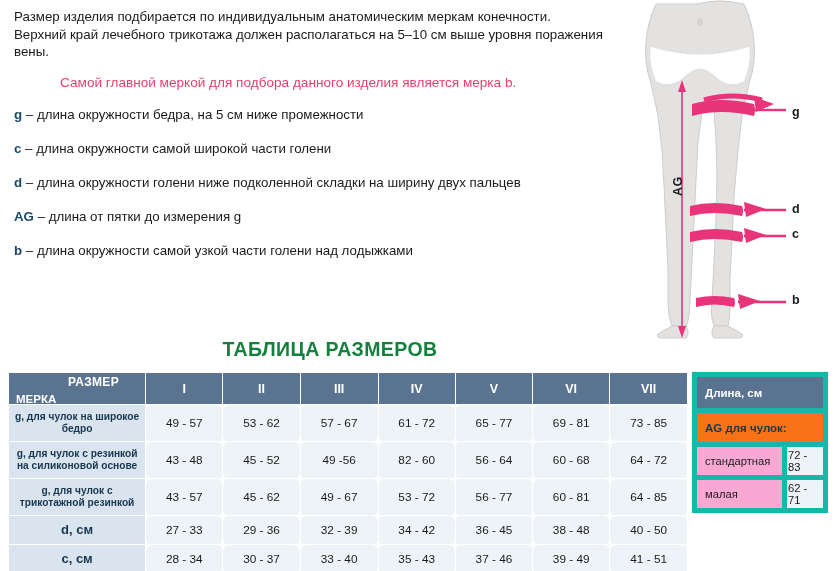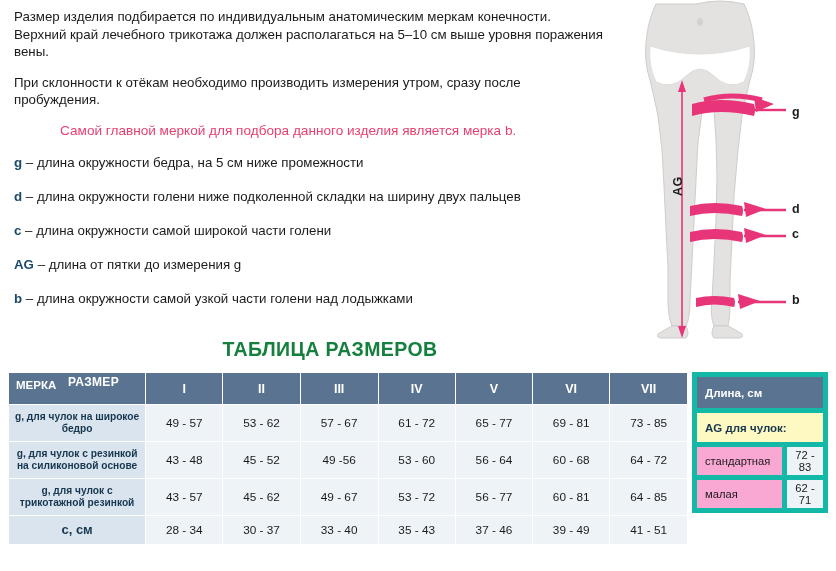--- a/index.html
+++ b/index.html
@@ -116,21 +116,21 @@
     padding-left: 7px;
     position: relative;
   }
   .corner-inner {
     position: relative;
     height: 27px;
   }
   .corner-inner .m {
     position: absolute;
     left: 0;
-    top: 4px;
+    top: 18px;
     font-size: 11.5px;
     font-weight: bold;
   }
   .corner-inner .r {
     position: absolute;
     left: 52px;
     top: 0px;
     font-size: 12px;
     font-weight: bold;
     letter-spacing: 0.3px;
@@ -146,20 +146,21 @@
   }
   .main-table td.rowhead.big {
     font-size: 13px;
   }
   .main-table td.val {
     background: #eef3f8;
     color: #1b1b1b;
     font-size: 11.8px;
     height: 26px;
     width: 88px;
+    border-radius: 6px;
   }
   .main-table tr.tall td.rowhead,
   .main-table tr.tall td.val {
     height: 30px;
   }
   
   .side-table {
     position: absolute;
     left: 692px;
     top: 372px;
@@ -174,61 +175,59 @@
   .side-table thead th {
     background: #5a7391;
     color: #ffffff;
     font-size: 11.5px;
     font-weight: bold;
     height: 29px;
     text-align: left;
     padding-left: 8px;
   }
   .side-table td.sec {
-    background: #fef9c3;
+    background: #f97316;
     color: #17374f;
     font-weight: bold;
     font-size: 11.5px;
     height: 27px;
     text-align: left;
     padding-left: 8px;
   }
   .side-table td.lbl {
     background: #f9a8d4;
     font-size: 11.2px;
     text-align: left;
     padding-left: 8px;
     height: 26px;
     width: 76px;
   }
   .side-table td.num {
     background: #eef3f8;
     font-size: 11.2px;
-    text-align: center;
     height: 26px;
   }
 </style>
 </head>
 <body>
 
 <div class="page">
 
   <div class="text-col">
     <div class="para">Размер изделия подбирается по индивидуальным анатомическим меркам конечности. Верхний край лечебного трикотажа должен располагаться на 5–10 см выше уровня поражения вены.</div>
-    <div class="para">При склонности к отёкам необходимо производить измерения утром, сразу после пробуждения.</div>
     <div class="para accent">Самой главной меркой для подбора данного изделия является мерка b.</div>
 
     <div class="legend-row">
       <span class="key">g</span><span> – длина окружности бедра, на 5 см ниже промежности</span>
     </div>
     <div class="legend-row">
+      <span class="key">c</span><span> – длина окружности самой широкой части голени</span>
+    </div>
+    <div class="legend-row">
       <span class="key">d</span><span> – длина окружности голени ниже подколенной складки на ширину двух пальцев</span>
-    </div>
-    <div class="legend-row">
-      <span class="key">c</span><span> – длина окружности самой широкой части голени</span>
     </div>
     <div class="legend-row">
       <span class="key">AG</span><span> – длина от пятки до измерения g</span>
     </div>
     <div class="legend-row">
       <span class="key">b</span><span> – длина окружности самой узкой части голени над лодыжками</span>
     </div>
   </div>
 
   <div class="figure">
@@ -301,36 +300,46 @@
         <td class="val">61 - 72</td>
         <td class="val">65 - 77</td>
         <td class="val">69 - 81</td>
         <td class="val">73 - 85</td>
       </tr>
       <tr class="tall">
         <td class="rowhead">g, для чулок с  резинкой на силиконовой основе</td>
         <td class="val">43 - 48</td>
         <td class="val">45 - 52</td>
         <td class="val">49 -56</td>
-        <td class="val">53 - 60</td>
+        <td class="val">82 - 60</td>
         <td class="val">56 - 64</td>
         <td class="val">60 - 68</td>
         <td class="val">64 - 72</td>
       </tr>
       <tr class="tall">
         <td class="rowhead">g, для чулок с трикотажной резинкой</td>
         <td class="val">43 - 57</td>
         <td class="val">45 - 62</td>
         <td class="val">49 - 67</td>
         <td class="val">53 - 72</td>
         <td class="val">56 - 77</td>
         <td class="val">60 - 81</td>
         <td class="val">64 - 85</td>
       </tr>
       <tr>
+        <td class="rowhead big">d, см</td>
+        <td class="val">27 - 33</td>
+        <td class="val">29 - 36</td>
+        <td class="val">32 - 39</td>
+        <td class="val">34 - 42</td>
+        <td class="val">36 - 45</td>
+        <td class="val">38 - 48</td>
+        <td class="val">40 - 50</td>
+      </tr>
+      <tr>
         <td class="rowhead big">c, см</td>
         <td class="val">28 - 34</td>
         <td class="val">30 - 37</td>
         <td class="val">33 - 40</td>
         <td class="val">35 - 43</td>
         <td class="val">37 - 46</td>
         <td class="val">39 - 49</td>
         <td class="val">41 - 51</td>
       </tr>
 

